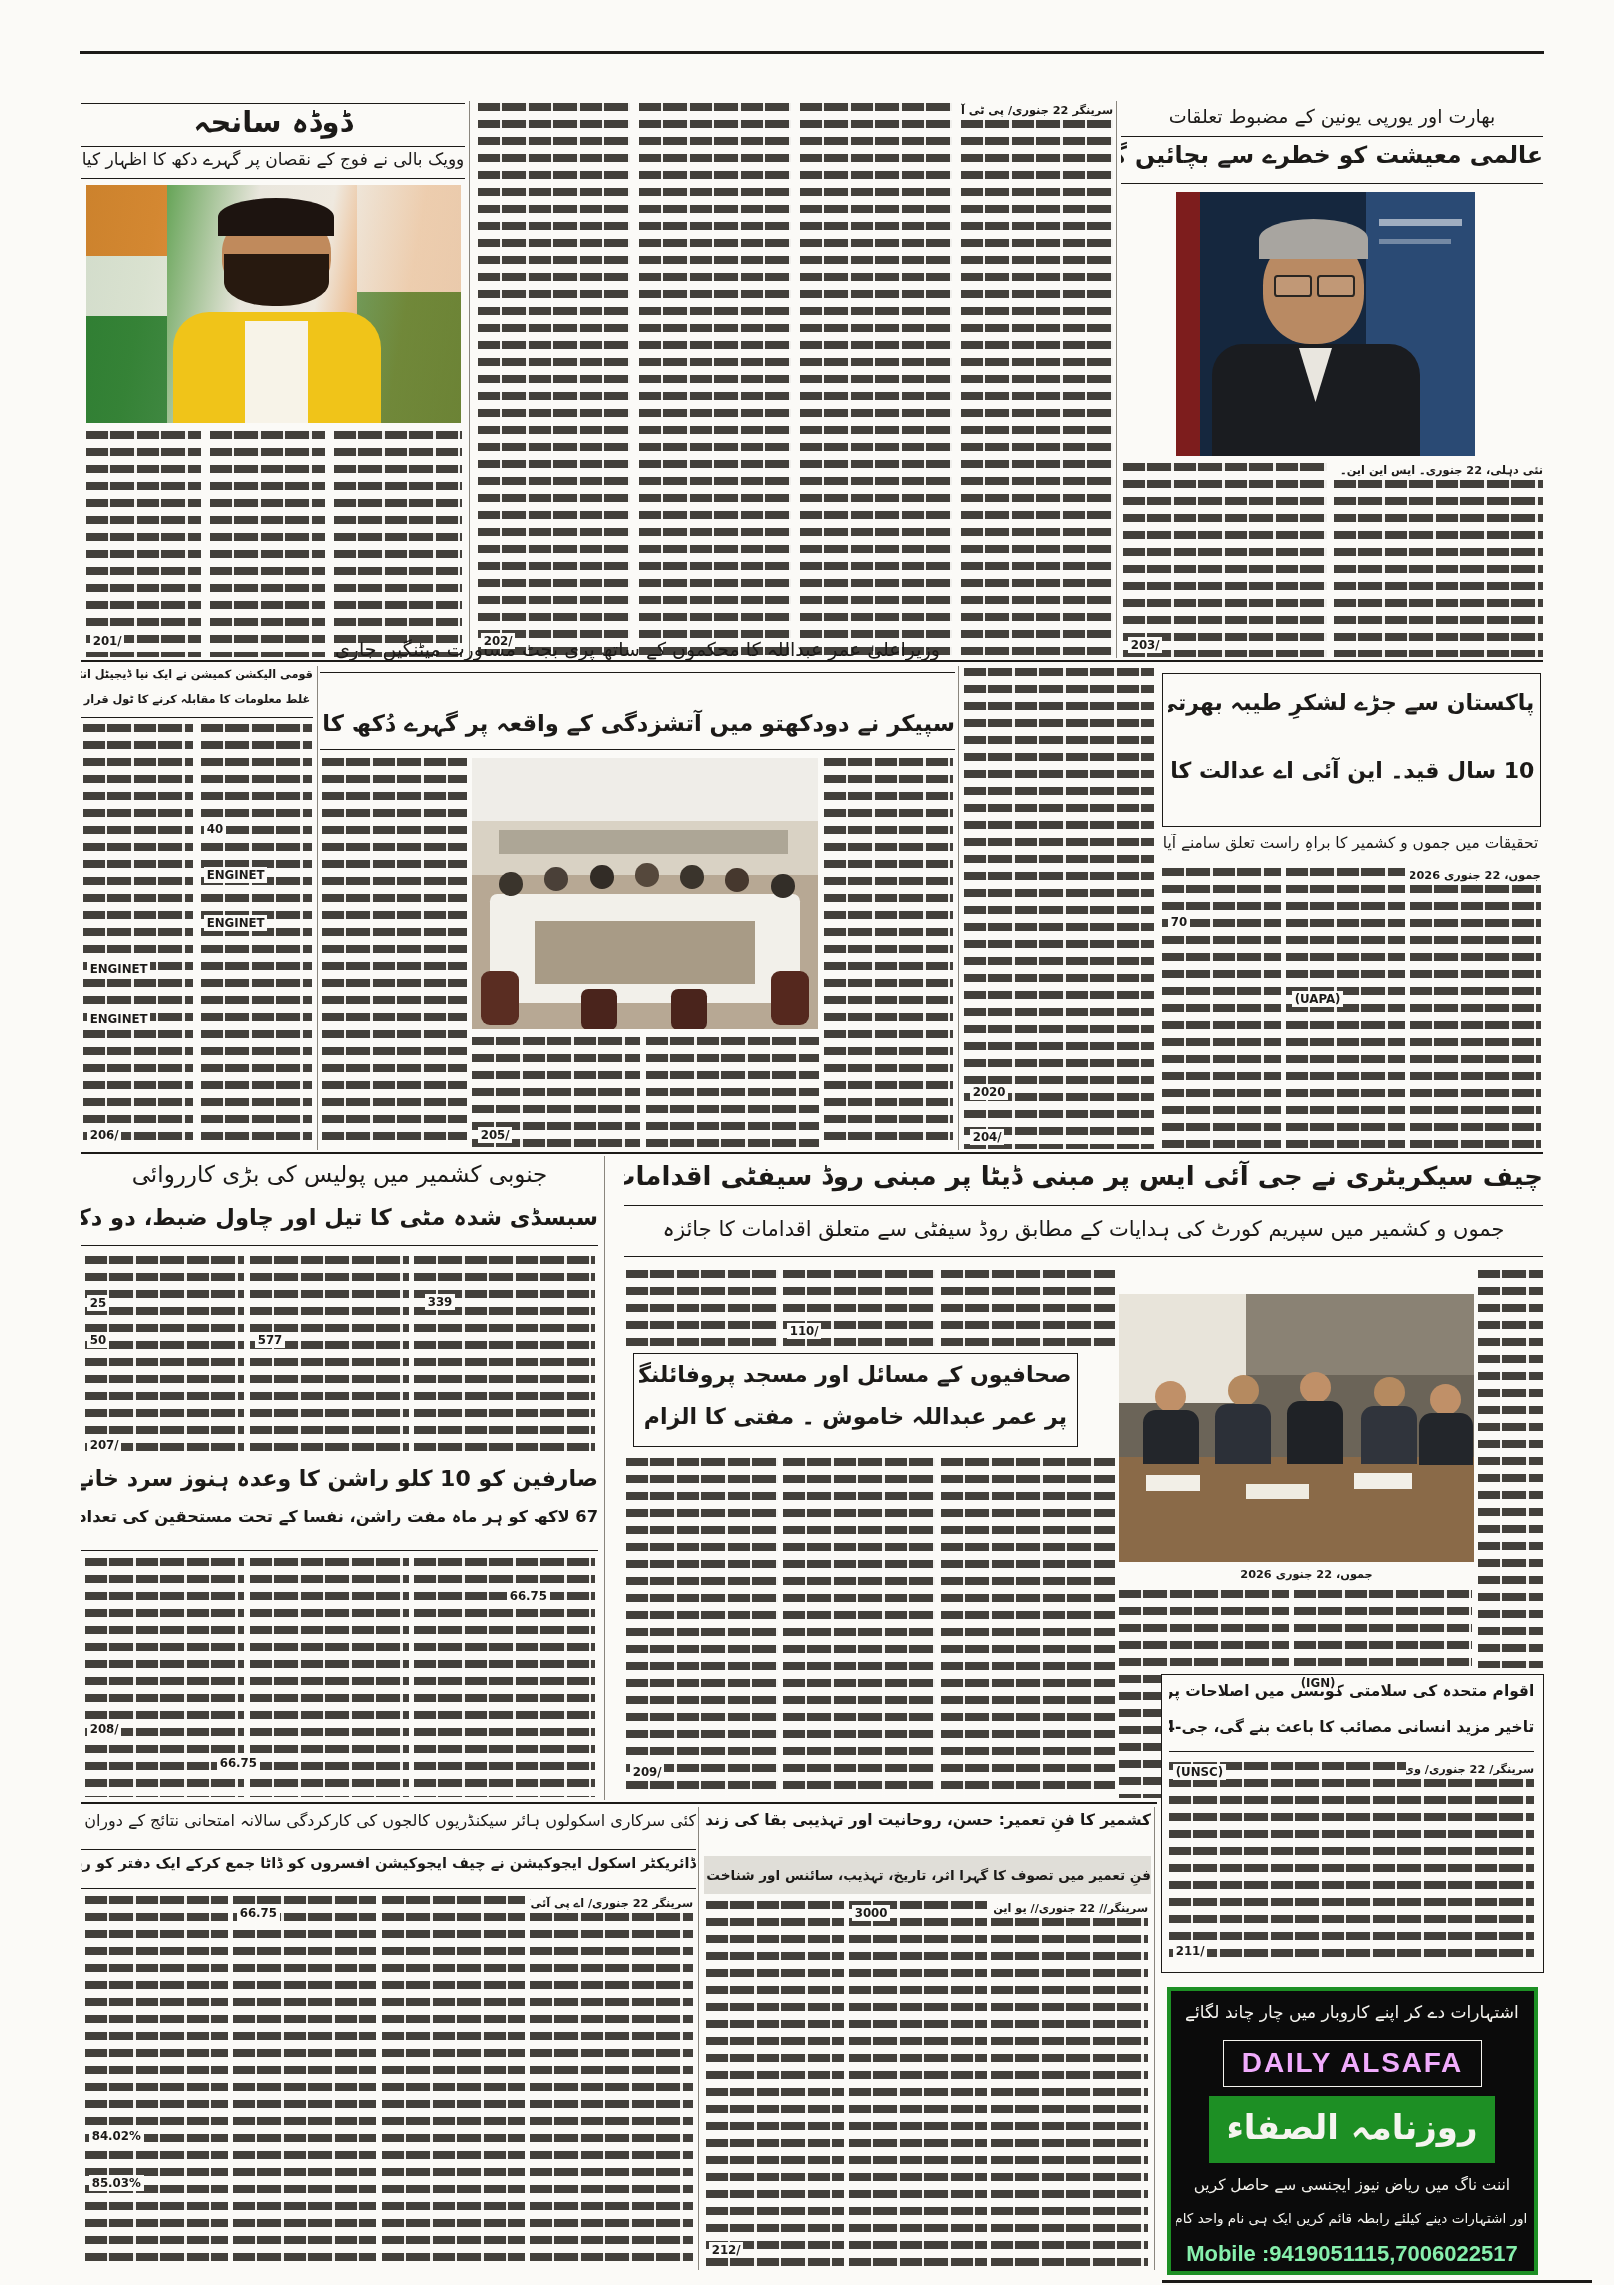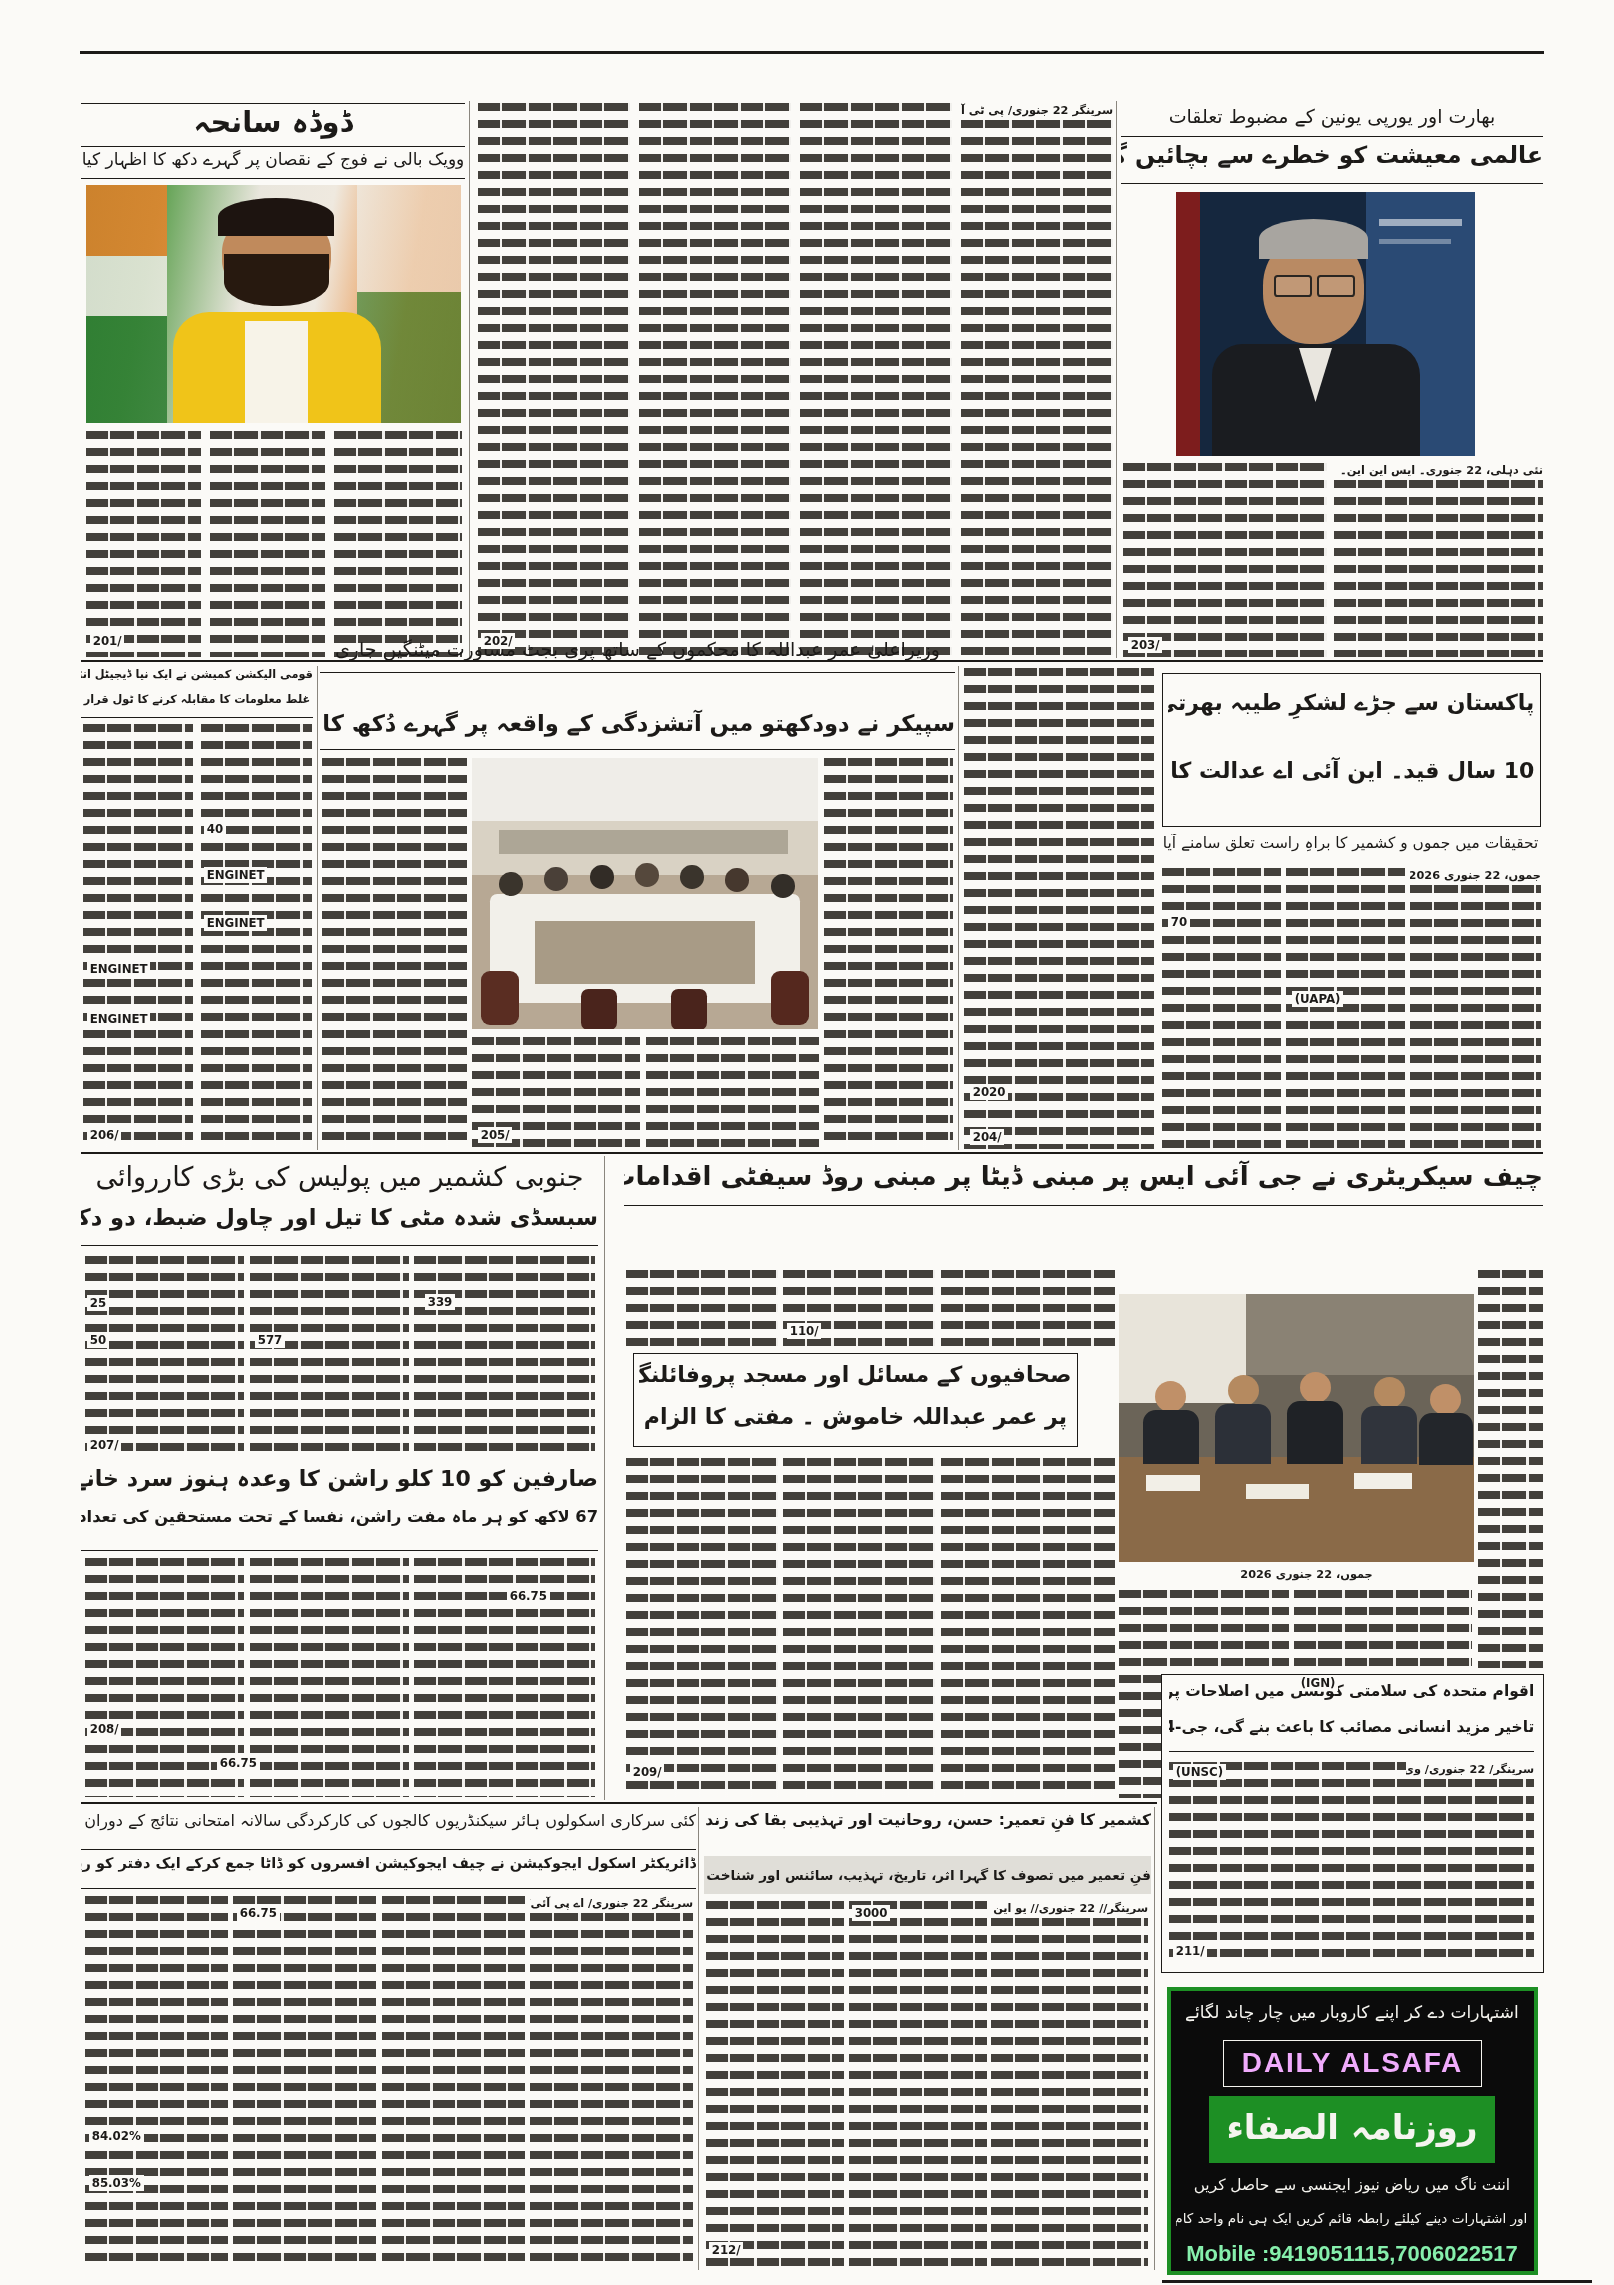--- a/index.html
+++ b/index.html
@@ -145,21 +145,21 @@
 
   <div class="abs greek" style="left:1162px;top:868px;width:119px;height:280px;"></div>
   <div class="abs greek" style="left:1286px;top:868px;width:119px;height:280px;"></div>
   <div class="abs greek" style="left:1410px;top:868px;width:131px;height:280px;"></div>
   <div class="abs dl" style="left:1410px;top:868px;width:131px;">جموں، 22 جنوری 2026</div>
   <span class="abs tok" style="left:1292px;top:991px;">(UAPA)</span>
   <span class="abs tok" style="left:1168px;top:914px;">70</span>
 
   <div class="abs rule" style="left:81px;top:1152px;width:1462px;height:1.8px;"></div>
 
-  <div class="abs u hl" style="left:81px;top:1160px;width:517px;height:38px;font-size:27px;">جنوبی کشمیر میں پولیس کی بڑی کارروائی</div>
+  <div class="abs u hl" style="left:81px;top:1160px;width:517px;height:38px;font-size:23px;">جنوبی کشمیر میں پولیس کی بڑی کارروائی</div>
   <div class="abs u hl b" style="left:81px;top:1203px;width:517px;height:42px;font-size:22.6px;border-bottom:1.8px solid #1c1a18;">سبسڈی شدہ مٹی کا تیل اور چاول ضبط، دو دکاندار گرفتار</div>
   <div class="abs greek" style="left:85px;top:1256px;width:159px;height:204px;"></div>
   <div class="abs greek" style="left:250px;top:1256px;width:159px;height:204px;"></div>
   <div class="abs greek" style="left:414px;top:1256px;width:181px;height:204px;"></div>
   <span class="abs tok" style="left:425px;top:1294px;">339</span>
   <span class="abs tok" style="left:255px;top:1332px;">577</span>
   <span class="abs tok" style="left:87px;top:1295px;">25</span>
   <span class="abs tok" style="left:87px;top:1332px;">50</span>
   <span class="abs tok" style="left:87px;top:1437px;">207/</span>
 
@@ -168,20 +168,21 @@
   <div class="abs greek" style="left:85px;top:1558px;width:159px;height:239px;"></div>
   <div class="abs greek" style="left:250px;top:1558px;width:159px;height:239px;"></div>
   <div class="abs greek" style="left:414px;top:1558px;width:181px;height:239px;"></div>
   <span class="abs tok" style="left:507px;top:1588px;">66.75</span>
   <span class="abs tok" style="left:217px;top:1755px;">66.75</span>
   <span class="abs tok" style="left:87px;top:1721px;">208/</span>
 
   <div class="abs vrule" style="left:604px;top:1156px;height:644px;"></div>
 
   <div class="abs u hl b" style="left:624px;top:1160px;width:919px;height:45px;font-size:26px;border-bottom:1.8px solid #1c1a18;">چیف سیکریٹری نے جی آئی ایس پر مبنی ڈیٹا پر مبنی روڈ سیفٹی اقدامات پر زور دیا</div>
+  <div class="abs u hl" style="left:624px;top:1216px;width:919px;height:40px;font-size:21px;border-bottom:1.8px solid #1c1a18;">جموں و کشمیر میں سپریم کورٹ کی ہدایات کے مطابق روڈ سیفٹی سے متعلق اقدامات کا جائزہ</div>
 
   <div class="abs greek" style="left:626px;top:1270px;width:152px;height:76px;"></div>
   <div class="abs greek" style="left:783px;top:1270px;width:152px;height:76px;"></div>
   <div class="abs greek" style="left:941px;top:1270px;width:174px;height:76px;"></div>
   <span class="abs tok" style="left:787px;top:1323px;">110/</span>
 
   <div class="abs box" style="left:633px;top:1353px;width:443px;height:92px;background:#fbfaf7;">
     <div class="abs u hl b" style="left:5.4px;top:49px;width:432px;height:36px;font-size:22px;">پر عمر عبداللہ خاموش ۔ مفتی کا الزام</div>
     <div class="abs u hl b" style="left:5.4px;top:7.2px;width:432px;height:36px;font-size:22px;">صحافیوں کے مسائل اور مسجد پروفائلنگ</div>
   </div>

